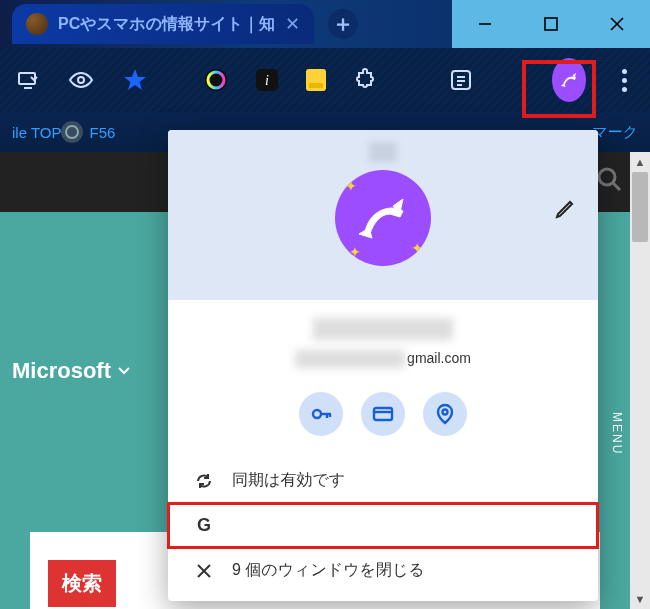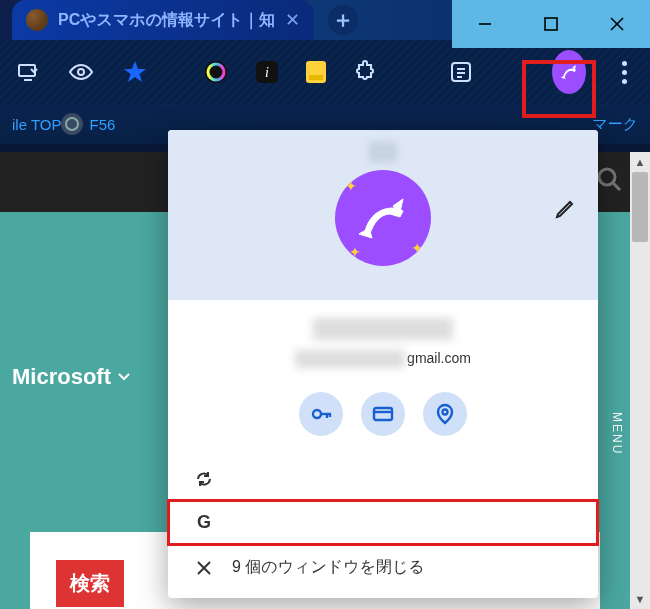--- a/index.html
+++ b/index.html
@@ -1,20 +1,20 @@
 <!DOCTYPE html>
 <html><head>
 <meta charset="utf-8">
 <style>
   * { box-sizing: border-box; margin: 0; padding: 0; }
   body { width: 650px; height: 609px; overflow: hidden; font-family: "Segoe UI", Meiryo, sans-serif; position: relative; background: #0a1838; }
   .win-controls { position:absolute; top:0; right:0; height:48px; display:flex; background:#5eb8e6; }
   .win-btn { width:66px; display:flex; align-items:center; justify-content:center; }
   .win-btn svg { stroke:#000; stroke-width:1.6; fill:none; }
-  .titlebar { height:40px; background:linear-gradient(90deg,#0e1e4a 0%, #0e3a7a 40%, #0a2a60 100%); display:flex; align-items:center; }
+  .titlebar { height:48px; background:linear-gradient(90deg,#0e1e4a 0%, #0e3a7a 40%, #0a2a60 100%); display:flex; align-items:center; }
   .tab { margin-left:12px; height:40px; display:flex; align-items:center; background:linear-gradient(90deg,#0b3aa6,#0a2a7a); border-radius:14px 14px 0 0; padding:0 14px; gap:10px; min-width:280px; }
   .favicon { width:22px; height:22px; border-radius:50%; background:radial-gradient(circle at 30% 30%, #8a5a2a, #5a3a18 70%); }
   .tab-title { color:#8fb6ff; font-size:16px; font-weight:600; white-space:nowrap; overflow:hidden; }
   .tab-close { color:#7aa0e6; font-size:18px; margin-left:auto; }
   .new-tab { width:30px; height:30px; margin-left:14px; border-radius:50%; background:#0b2c66; color:#9dc0ff; display:flex; align-items:center; justify-content:center; font-size:22px; font-weight:700; }
   .toolbar { height:64px; background:repeating-linear-gradient(-45deg,#0a2450 0 3px,#082044 3px 6px); display:flex; align-items:center; padding:0 16px; gap:28px; }
   .tb-icon { width:26px; height:26px; color:#cfe0ff; display:flex; align-items:center; justify-content:center; }
   .tb-icon.star { color:#1a66ff; }
   .spacer { flex:1; }
   .profile-chip { width:44px; height:44px; border-radius:50%; background:#9b4dff; display:flex; align-items:center; justify-content:center; position:relative; }
@@ -23,23 +23,23 @@
   .kebab { display:flex; flex-direction:column; gap:4px; }
   .kebab span { width:5px; height:5px; background:#cfe0ff; border-radius:50%; }
   .bookmarkbar { height:40px; background:linear-gradient(#0a2450,#082044); display:flex; align-items:center; padding:0 12px; color:#2fa0ff; font-size:15px; }
   .bm-link { display:flex; align-items:center; gap:6px; }
   .bm-link.truncr { margin-left:auto;text-align:right; }
   .globe { width:22px; height:22px; border-radius:50%; background:#3a4a60; display:inline-block; position:relative; }
   .globe::after { content:""; position:absolute; inset:4px; border:2px solid #8aa; border-radius:50%; }
   .page { position:absolute; top:152px; left:0; right:0; bottom:0; background:#4aa8a0; }
   .page-top { height:60px; background:#222; }
   .search-ico { position:absolute; top:14px; right:28px; }
-  .ms { position:absolute; top:212px; left:12px; color:#fff; font-size:22px; font-weight:600; display:flex; align-items:center; gap:6px;}
+  .ms { position:absolute; top:206px; left:12px; color:#fff; font-size:22px; font-weight:600; display:flex; align-items:center; gap:6px;}
   .whitebox { position:absolute; left:30px; right:50px; bottom:0; top:380px; background:#fff; }
-  .redbtn { position:absolute; left:26px; top:28px; background:#d33; color:#fff; padding:10px 14px; font-size:20px; font-weight:700;}
+  .redbtn { position:absolute; left:18px; top:28px; background:#d33; color:#fff; padding:10px 14px; font-size:20px; font-weight:700;}
   .scroll { position:absolute; right:0; top:152px; bottom:0; width:20px; background:#e8e8e8; }
   .scroll .arrow { height:20px; display:flex; align-items:center; justify-content:center; color:#555; font-size:11px;}
   .scroll .thumb { position:absolute; top:20px; height:70px; left:2px; right:2px; background:#b8b8b8; border-radius:2px;}
   .menubar { position:absolute; right:26px; top:260px; writing-mode:vertical-rl; color:#fff; font-size:12px; letter-spacing:2px;}
   
   .popup { position:absolute; top:130px; left:168px; width:430px; background:#fff; box-shadow:0 8px 30px rgba(0,0,0,.35); border-radius:4px; padding-bottom:8px; }
   .popup-head { background:#dde7f6; height:170px; position:relative; border-radius:4px 4px 0 0; display:flex; flex-direction:column; align-items:center; padding-top:12px; }
   .name-blur { width:28px; height:20px; background:#c8d2e0; filter:blur(3px); margin-bottom:8px;}
   .avatar-big { width:96px; height:96px; border-radius:50%; background:#9b4dff; display:flex; align-items:center; justify-content:center; position:relative; }
   .avatar-big svg { width:72px; height:72px; }
@@ -250,20 +250,21 @@
   </div>
   <div class="row">
     <span class="ico">
         <svg width="18" height="18" fill="none" stroke="#333" stroke-width="2">
           <path d="M3 9a6 6 0 0 1 10-4"></path>
           <path d="M15 9a6 6 0 0 1-10 4"></path>
           <path d="M13 2v4h-4"></path>
           <path d="M5 16v-4h4"></path>
         </svg>
       </span>
+    <span>同期は有効です</span>
   </div>
   <div class="row hl">
     <span class="ico g-logo">G</span>
   </div>
   <div class="row">
     <span class="ico">
         <svg width="14" height="14" stroke="#333" stroke-width="2">
           <line x1="1" y1="1" x2="13" y2="13"></line>
           <line x1="13" y1="1" x2="1" y2="13"></line>
         </svg>

